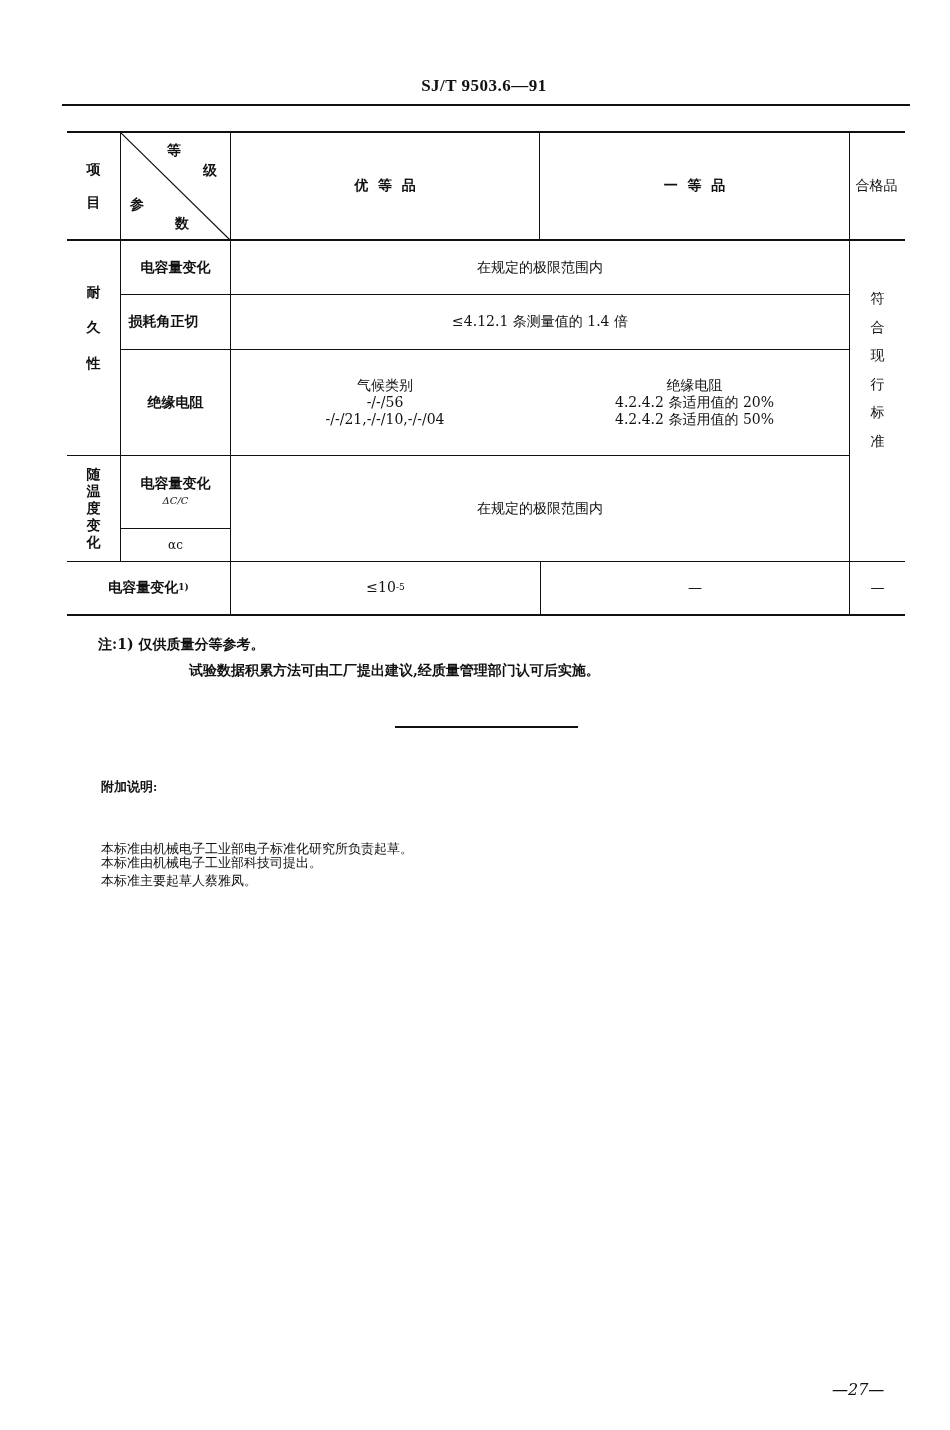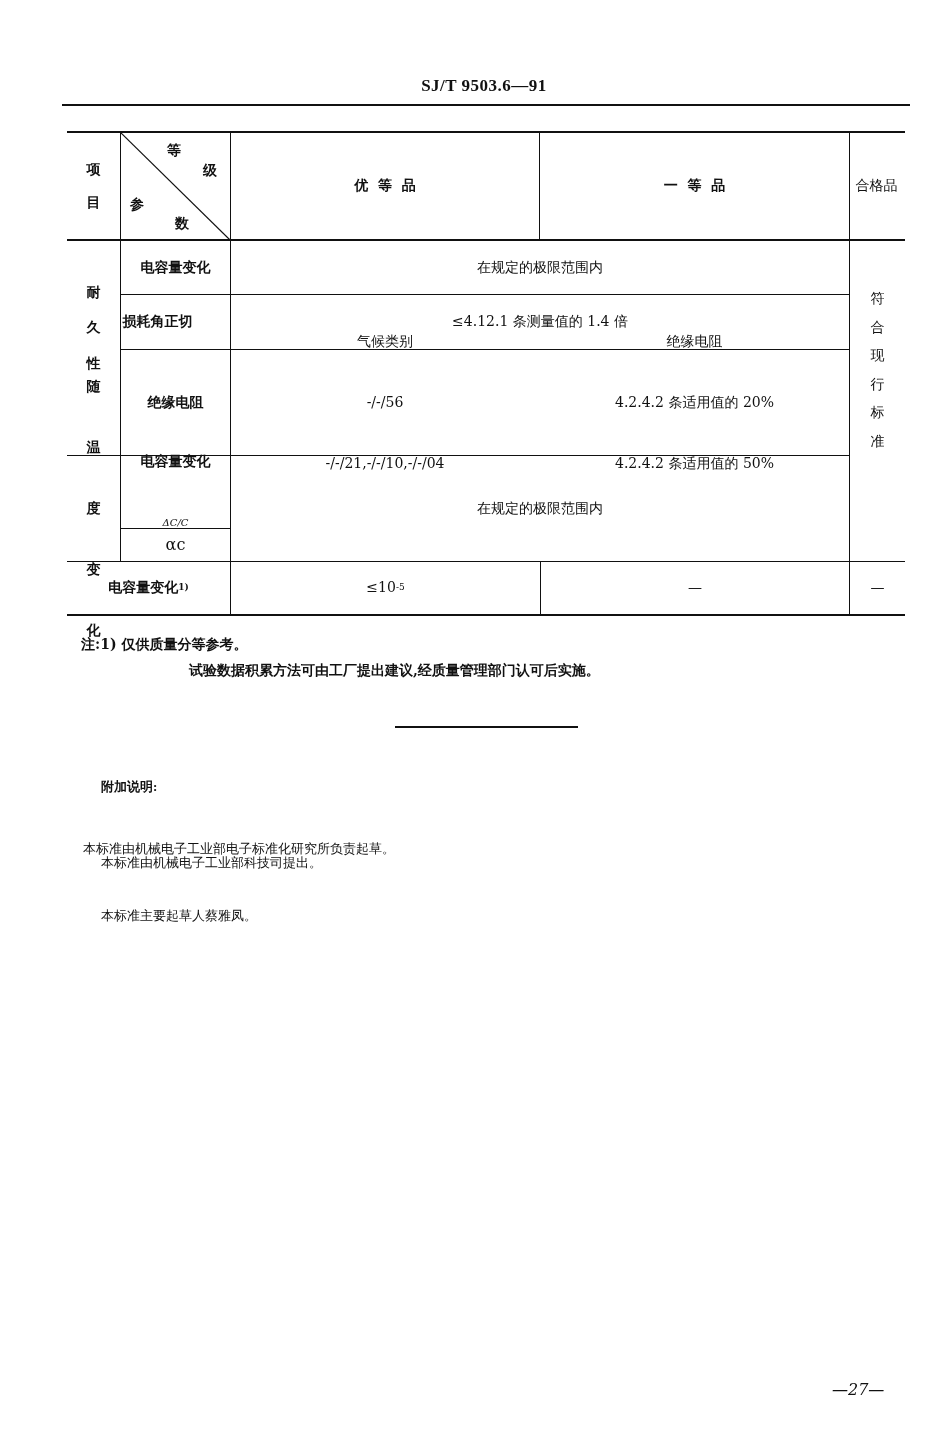--- a/index.html
+++ b/index.html
@@ -4,21 +4,21 @@
 <style>
   html, body { margin:0; padding:0; background:#ffffff; }
   body { width:950px; height:1430px; position:relative; overflow:hidden;
          font-family:"DejaVu Serif","Liberation Serif",serif; color:#111; }
   .abs { position:absolute; }
   .header-title { left:0; width:950px; top:76px; text-align:center; font-size:17px; font-weight:bold; letter-spacing:0.5px; font-family:"Liberation Serif",serif;padding-left:9px; }
   .header-rule { left:62px; top:104px; width:848px; height:0; border-top:2px solid #111; }
   .line { position:absolute; background:#111; }
   .cell { position:absolute; display:flex; align-items:center; justify-content:center; text-align:center; font-size:14px; line-height:1.25; }
   .bold { font-weight:bold; }
-  .vert { flex-direction:column;gap:44px; }
+  .vert { flex-direction:column; }
   .vert span { display:block; }
   .note { font-size:14px; }
   .addl { font-size:13px; font-weight:bold; font-family:Liberation Serif, serif; }
   .sup { font-size:9px; vertical-align:super; }
 </style>
 </head>
 <body>
 
 <div class="abs header-title">SJ/T 9503.6—91</div>
 <div class="abs header-rule"></div>
@@ -59,21 +59,21 @@
 
   <div class="cell vert bold" style="left:67px;top:241px;width:53px;height:214px;gap:18px;padding-bottom:40px;box-sizing:border-box;">
     <span>耐</span>
     <span>久</span>
     <span>性</span>
   </div>
 
   <div class="cell bold" style="left:121px;top:241px;width:109px;height:53px;">电容量变化</div>
   <div class="cell" style="left:231px;top:241px;width:618px;height:53px;">在规定的极限范围内</div>
 
-  <div class="cell bold" style="left:103px;top:295px;width:109px;height:54px;">损耗角正切</div>
+  <div class="cell bold" style="left:109px;top:295px;width:109px;height:54px;">损耗角正切</div>
   <div class="cell" style="left:231px;top:295px;width:618px;height:54px;">≤4.12.1 条测量值的 1.4 倍</div>
 
   <div class="cell bold" style="left:121px;top:350px;width:109px;height:105px;">绝缘电阻</div>
   <div class="cell vert" style="left:231px;top:350px;width:308px;height:105px;font-size:14px;line-height:17px;">
     <span>气候类别</span>
     <span>-/-/56</span>
     <span>-/-/21,-/-/10,-/-/04</span>
   </div>
   <div class="cell vert" style="left:540px;top:350px;width:309px;height:105px;font-size:14px;line-height:17px;">
     <span>绝缘电阻</span>
@@ -86,21 +86,21 @@
     <span>温</span>
     <span>度</span>
     <span>变</span>
     <span>化</span>
   </div>
 
   <div class="cell vert" style="left:121px;top:456px;width:109px;height:72px;line-height:18px;">
     <span class="bold">电容量变化</span>
     <span style="font-style:italic;font-size:10px;">ΔC/C</span>
   </div>
-  <div class="cell" style="left:121px;top:529px;width:109px;height:32px;font-size:16px;">αc</div>
+  <div class="cell" style="left:121px;top:529px;width:109px;height:32px;font-size:12px;">αc</div>
   <div class="cell" style="left:231px;top:456px;width:618px;height:105px;">在规定的极限范围内</div>
 
   <div class="cell vert" style="left:850px;top:290px;width:55px;height:210px;gap:11px;justify-content:flex-start;">
     <span>符</span>
     <span>合</span>
     <span>现</span>
     <span>行</span>
     <span>标</span>
     <span>准</span>
   </div>
@@ -110,23 +110,23 @@
       <span class="sup">1)</span>
   </div>
   <div class="cell" style="left:231px;top:562px;width:309px;height:52px;">
     <span>≤10</span>
       <span class="sup">-5</span>
   </div>
   <div class="cell" style="left:541px;top:562px;width:308px;height:52px;">—</div>
   <div class="cell" style="left:850px;top:562px;width:55px;height:52px;">—</div>
 </div>
 
-<div class="abs note bold" style="left:81px;top:636px;">注:1) 仅供质量分等参考。</div>
+<div class="abs note bold" style="left:98px;top:636px;">注:1) 仅供质量分等参考。</div>
 <div class="abs note bold" style="left:145px;top:662px;margin-left:44px;">试验数据积累方法可由工厂提出建议,经质量管理部门认可后实施。</div>
 
 <div class="line" style="left:395px;top:726px;width:183px;height:2px;"></div>
 
 <div class="abs addl" style="left:101px;top:778px;">附加说明:</div>
 <div class="abs addl" style="left:101px;top:806px;font-weight:normal;margin-top:48px;">本标准由机械电子工业部科技司提出。</div>
-<div class="abs addl" style="left:83px;top:840px;font-weight:normal;">本标准由机械电子工业部电子标准化研究所负责起草。</div>
-<div class="abs addl" style="left:101px;top:872px;font-weight:normal;margin-top:35px;">本标准主要起草人蔡雅凤。</div>
+<div class="abs addl" style="left:101px;top:840px;font-weight:normal;">本标准由机械电子工业部电子标准化研究所负责起草。</div>
+<div class="abs addl" style="left:101px;top:872px;font-weight:normal;">本标准主要起草人蔡雅凤。</div>
 
 <div class="abs" style="left:832px;top:1380px;font-size:16px;font-style:italic;">—27—</div>
 
 </body></html>

